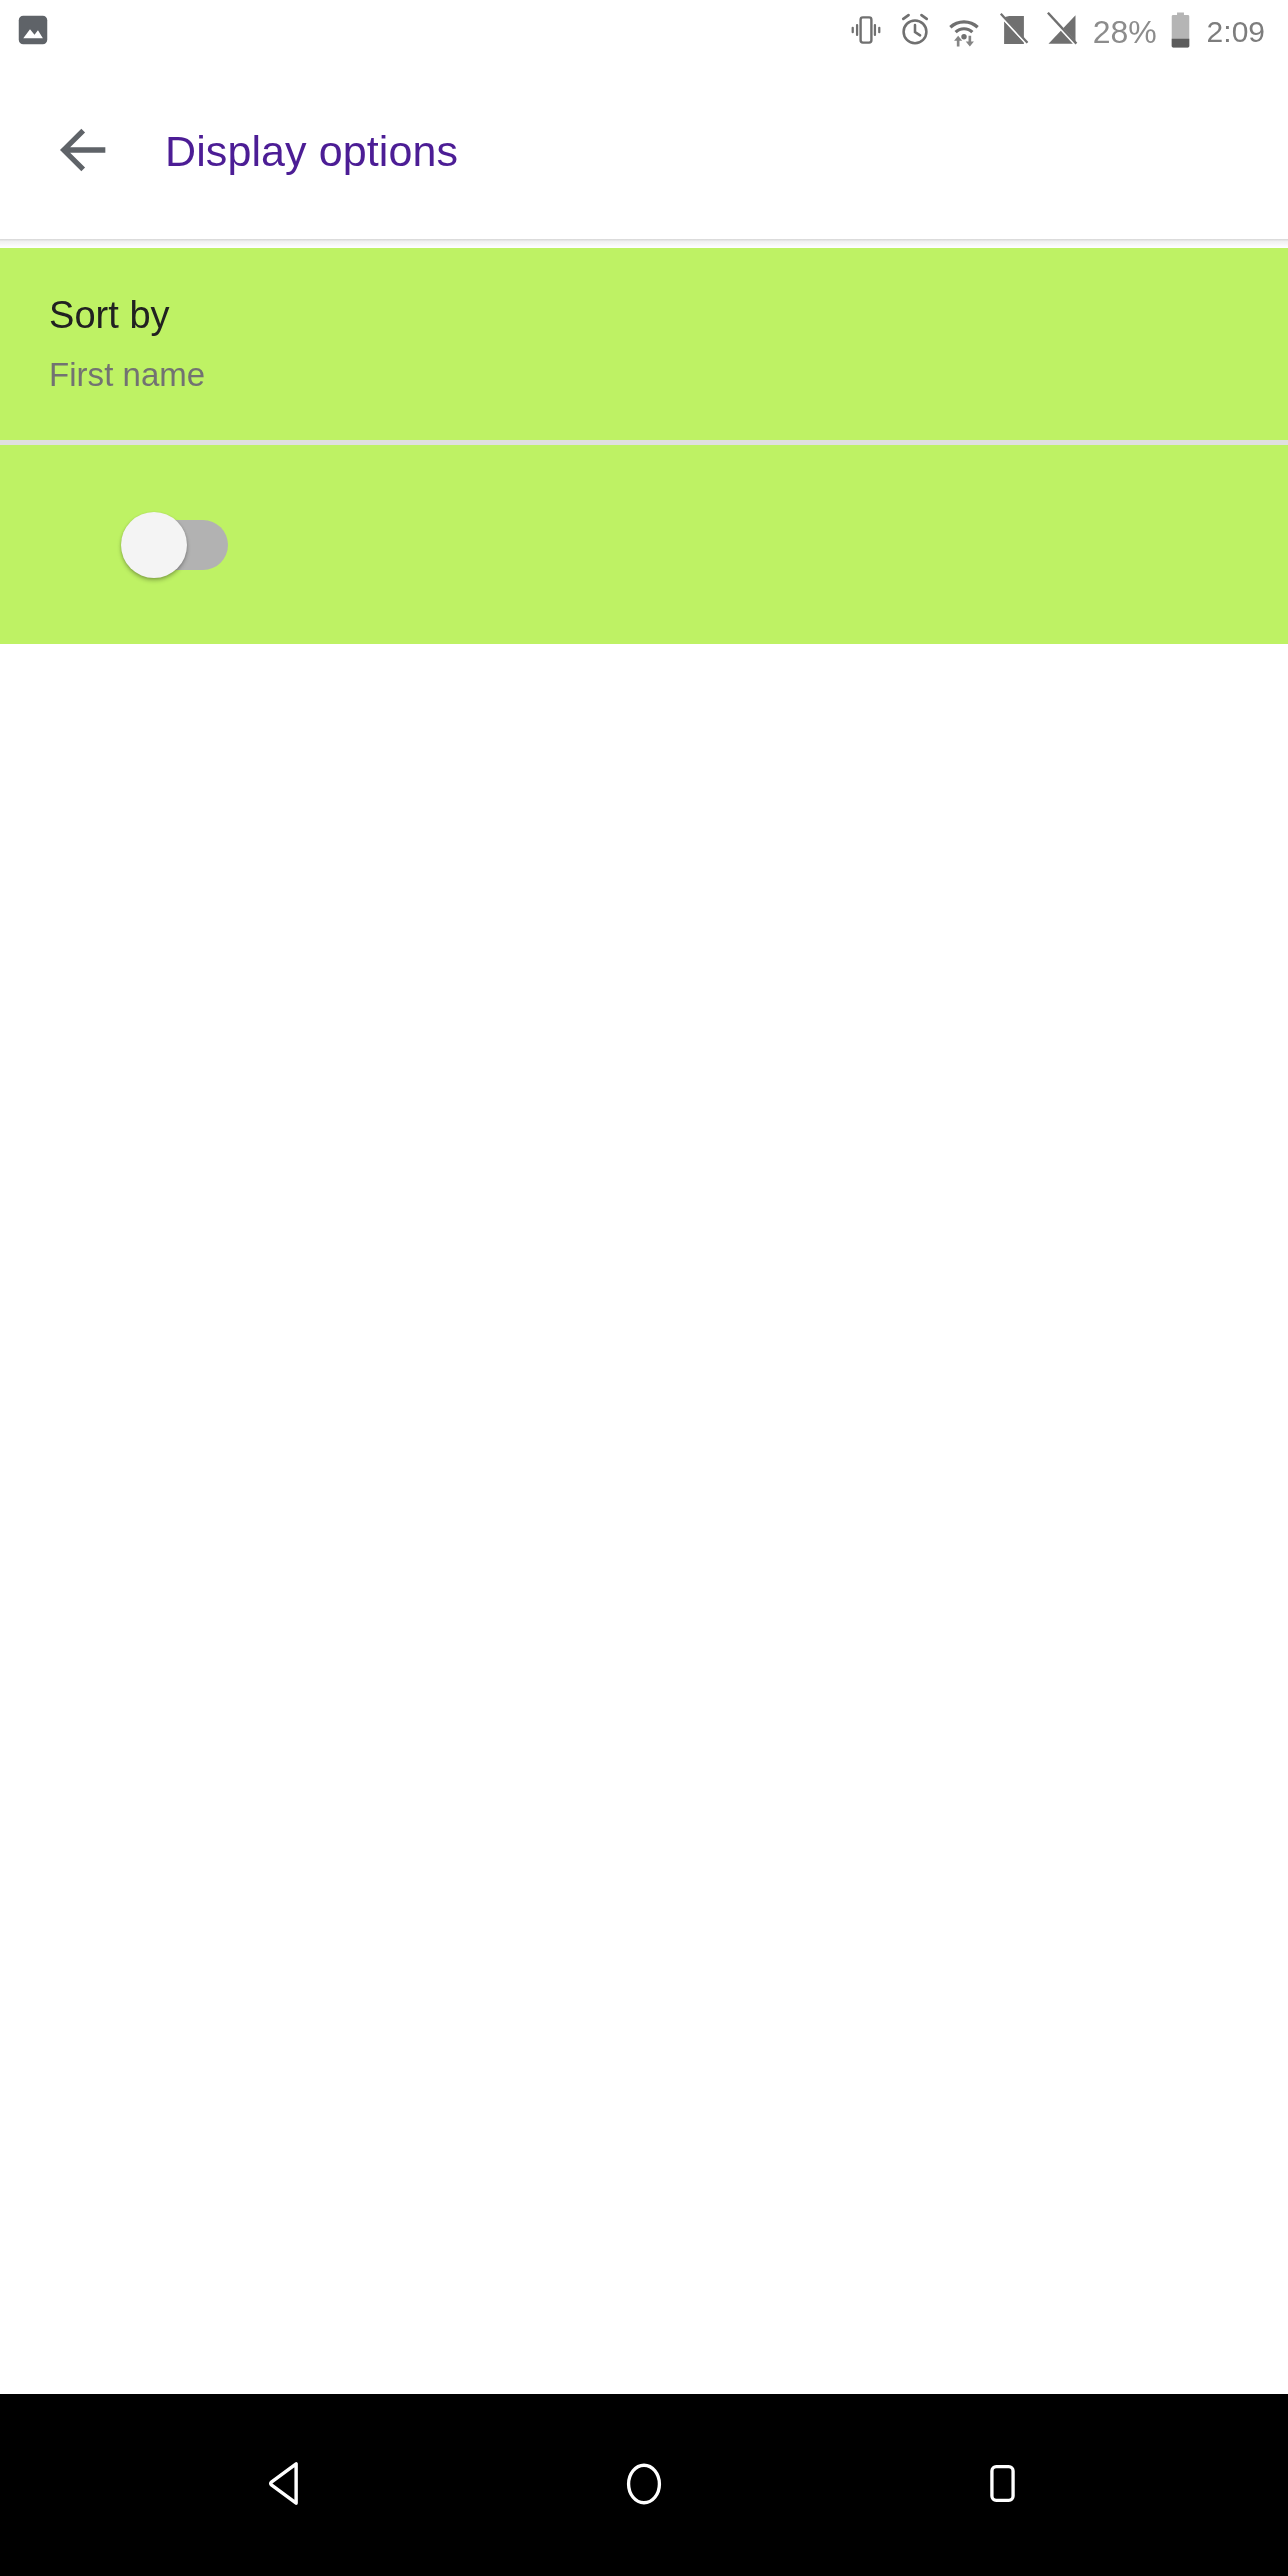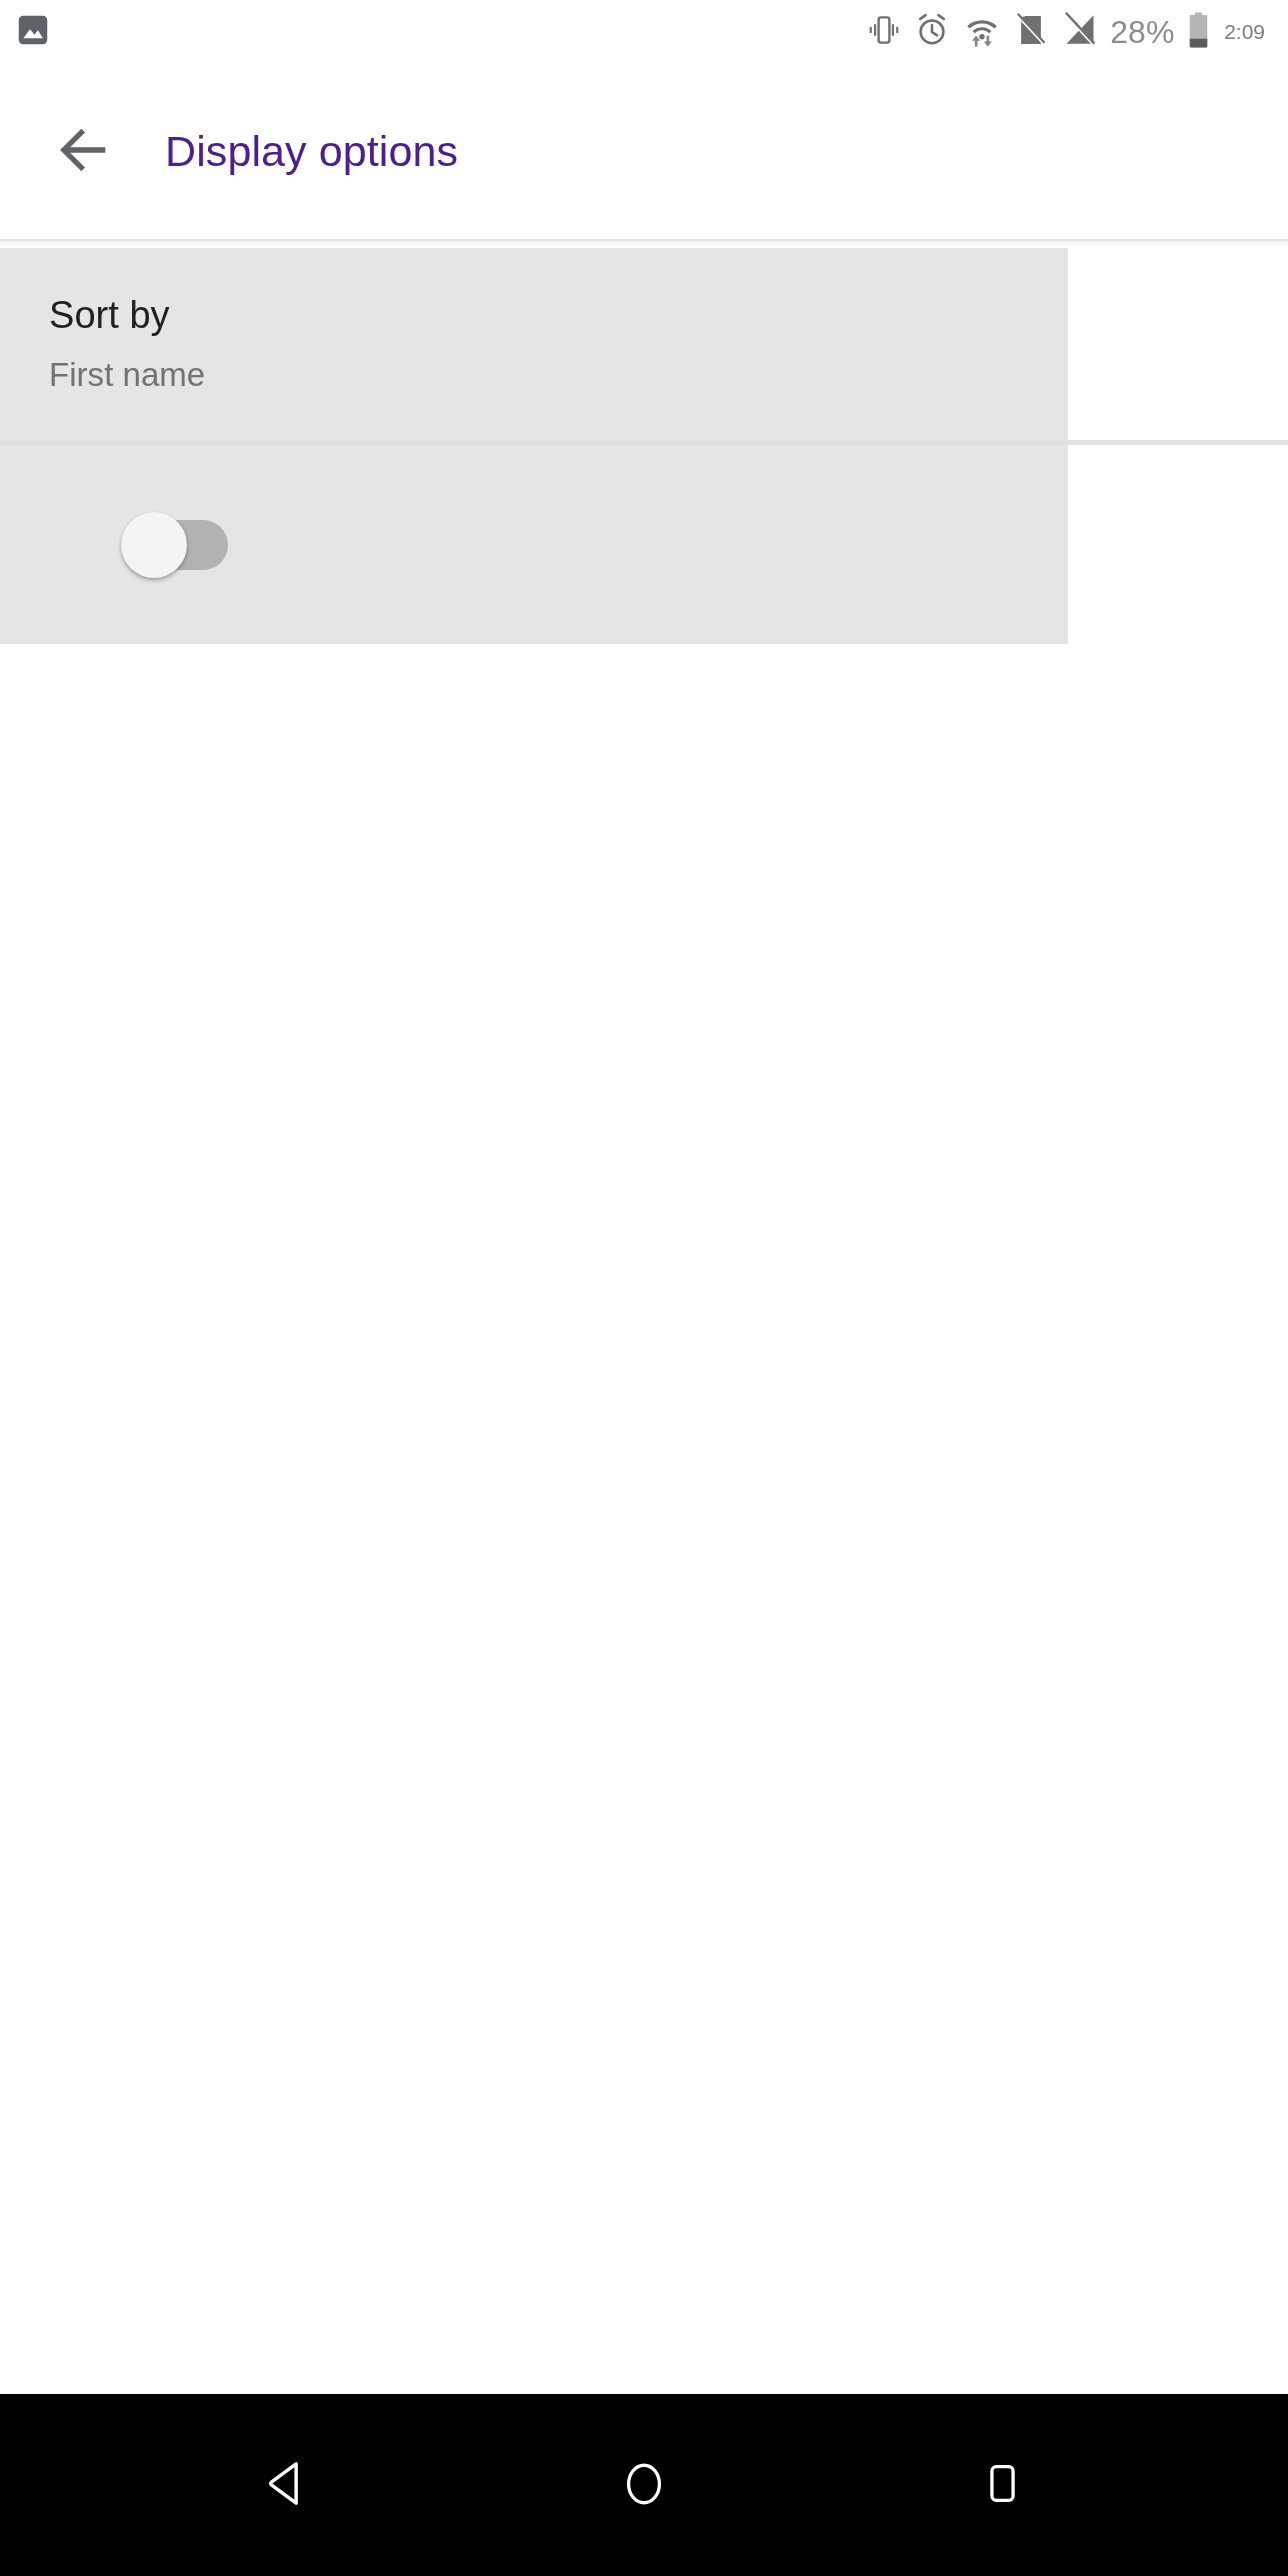--- a/index.html
+++ b/index.html
@@ -18,21 +18,21 @@
     position:absolute; left:0; top:0; width:1288px; height:63px;
     background:#ffffff;
     display:flex; align-items:center; justify-content:space-between;
     padding:0 23px 0 15px;
   }
   .status-left { display:flex; align-items:center; gap:12.5px; }
   .status-right { display:flex; align-items:center; gap:12.5px; }
 
   .sb-icon { display:block; }
   .battery-pct { color:#8c8c8c; font-size:32px; line-height:1; }
-  .clock { color:#7d7d7d; font-size:21px; line-height:1; margin-left:1.8px; }
+  .clock { color:#7d7d7d; font-size:30px; line-height:1; margin-left:1.8px; }
 
   
   .app-bar {
     position:absolute; left:0; top:63px; width:1288px; height:176px;
     background:#ffffff; display:flex; align-items:center;
   }
   .back-btn {
     width:86px; height:86px; margin-left:41px;
     display:flex; align-items:center; justify-content:center;
     cursor:pointer;
@@ -44,23 +44,23 @@
   }
   .app-bar-shadow {
     position:absolute; left:0; top:239px; width:1288px; height:9px;
     background:linear-gradient(to bottom, rgba(0,0,0,0.16) 0%, rgba(0,0,0,0.055) 28%, rgba(0,0,0,0.0) 100%);
   }
 
   
   .content { position:absolute; left:0; top:248px; width:1288px; }
 
   .pref-row {
-    position:relative; width:1068px;
+    position:relative; width:1288px;
     display:flex; align-items:center; justify-content:space-between;
-    padding:0 41px 0 49px; background:#e5e5e5;
+    padding:0 41px 0 49px; background:#bef264;
     cursor:pointer;
   }
   .pref-row.h1 { height:192px; }
   .pref-row.h2 { height:207px; }
   .pref-row.h3 { height:199px; }
 
   .pref-texts { display:flex; flex-direction:column; justify-content:center; }
   .pref-title {
     font-size:38px; color:#212121; font-weight:400;
     line-height:1.12; letter-spacing:0.04px;

